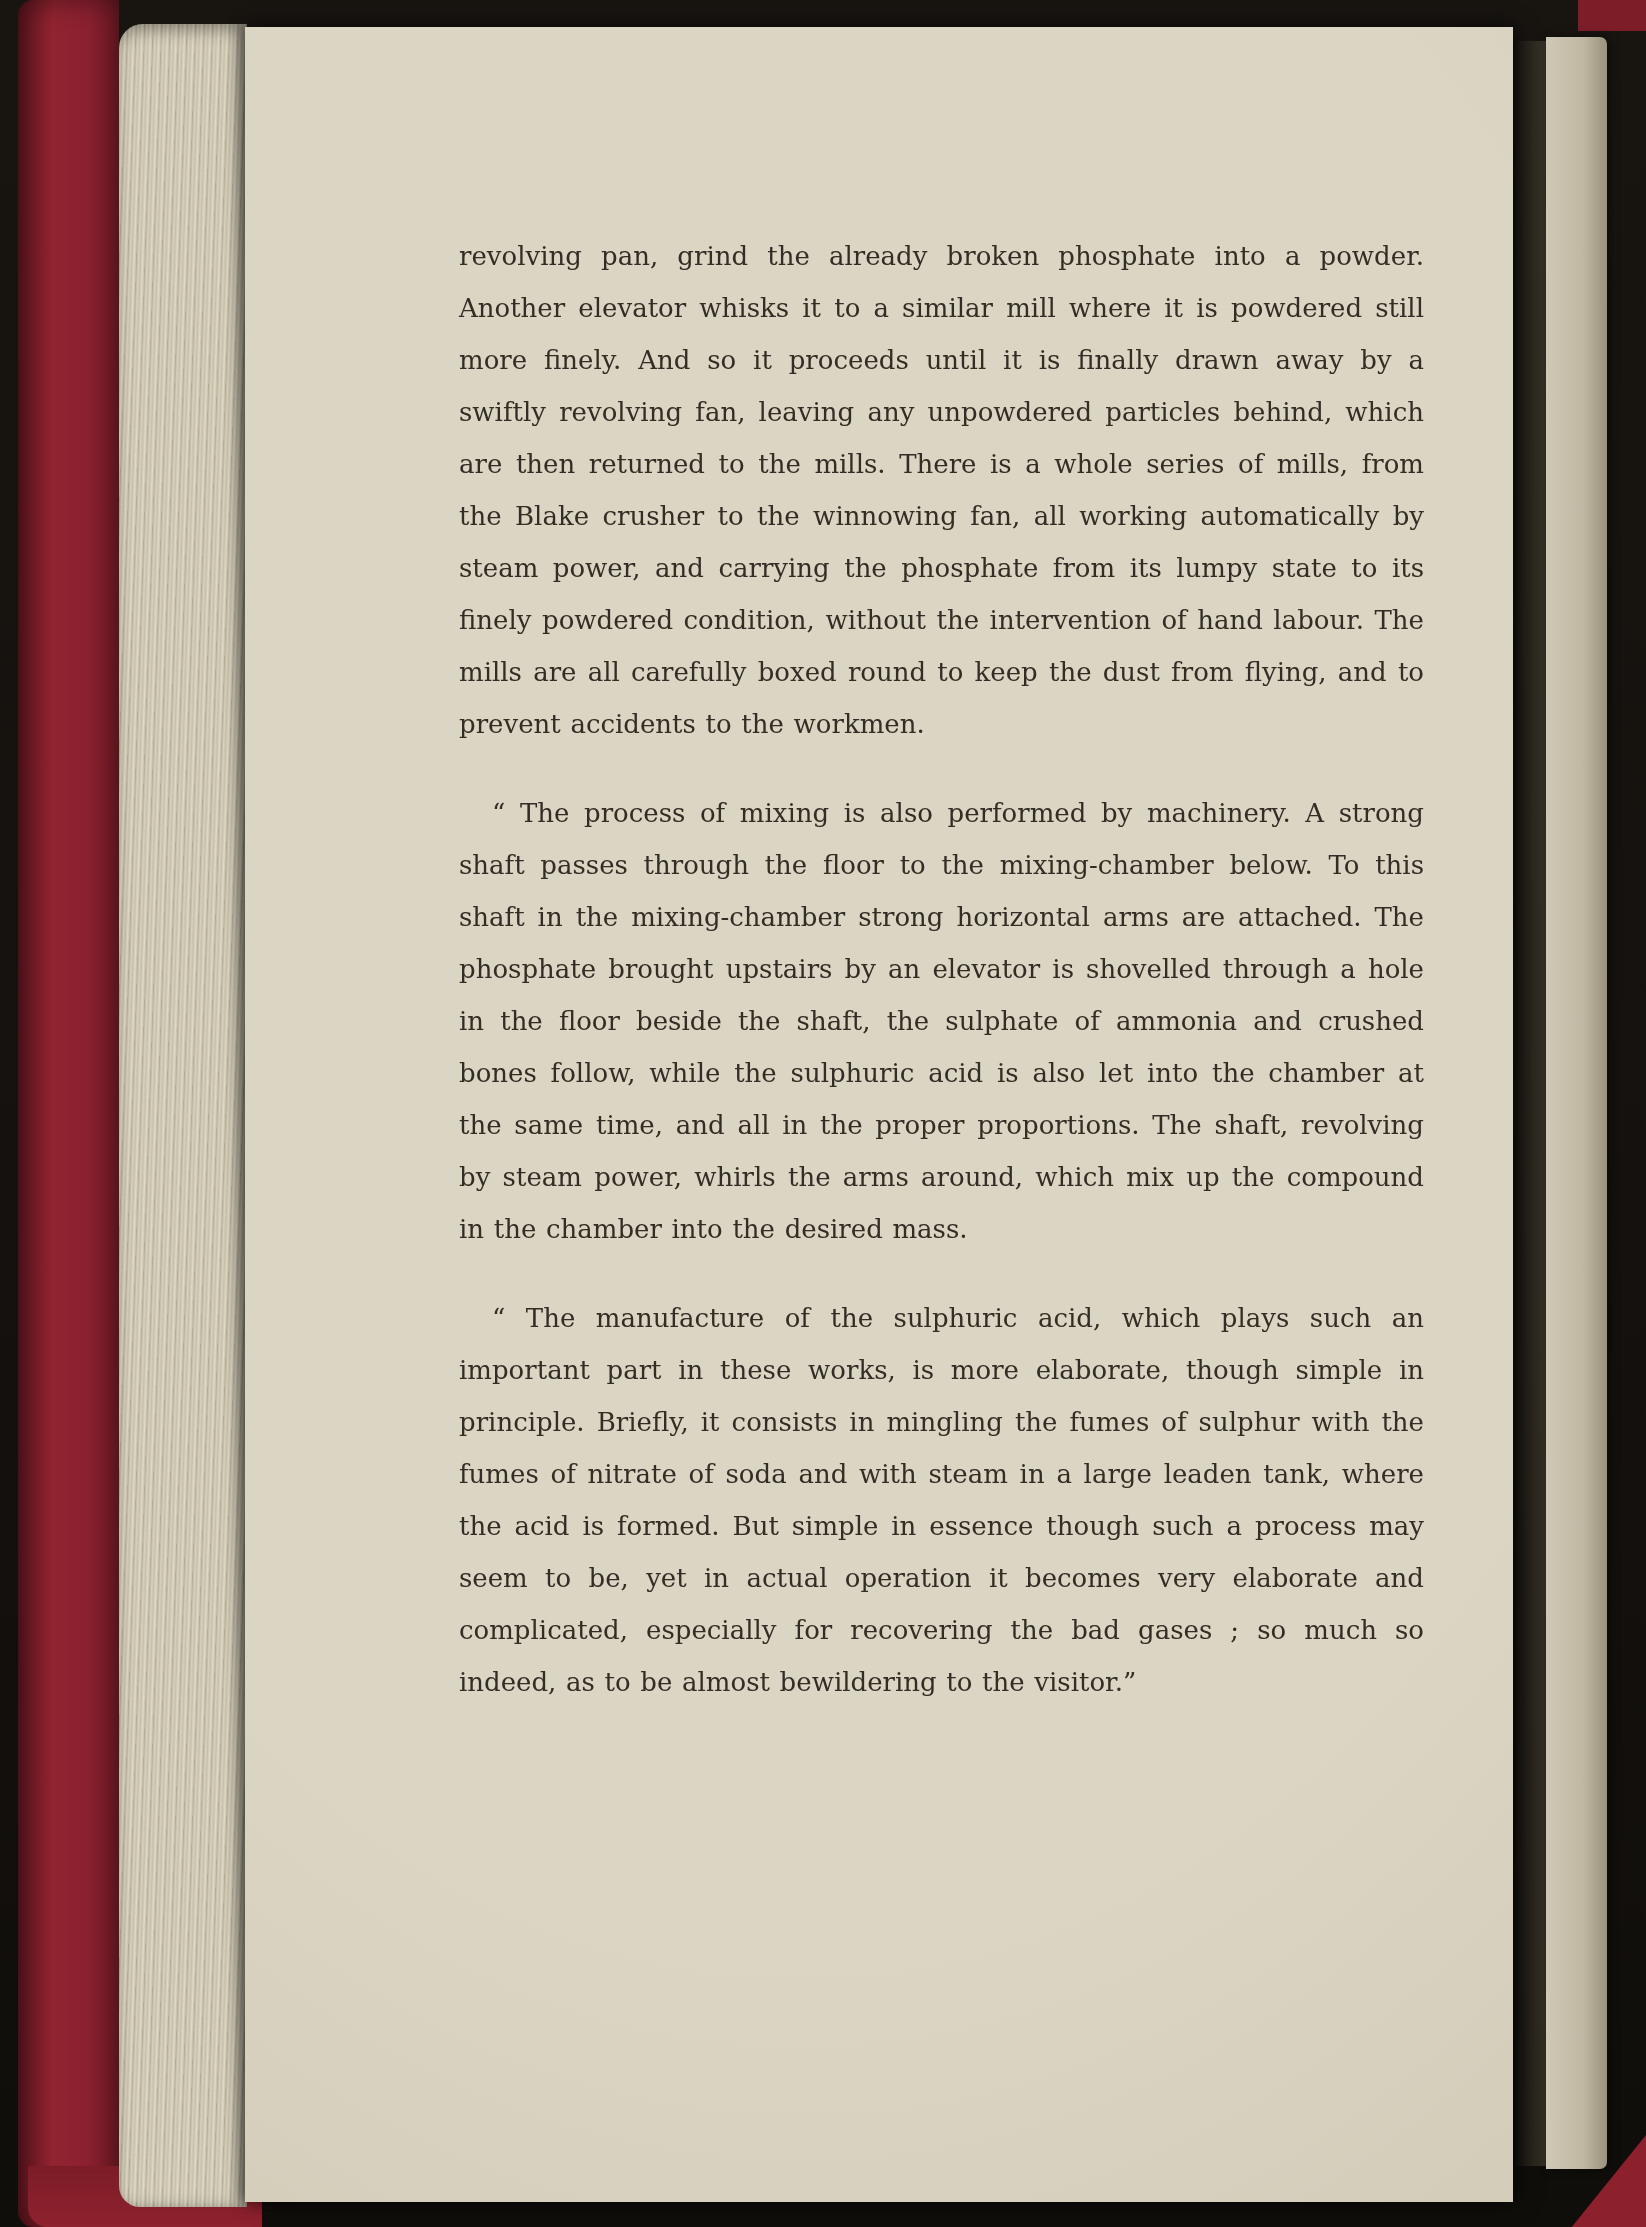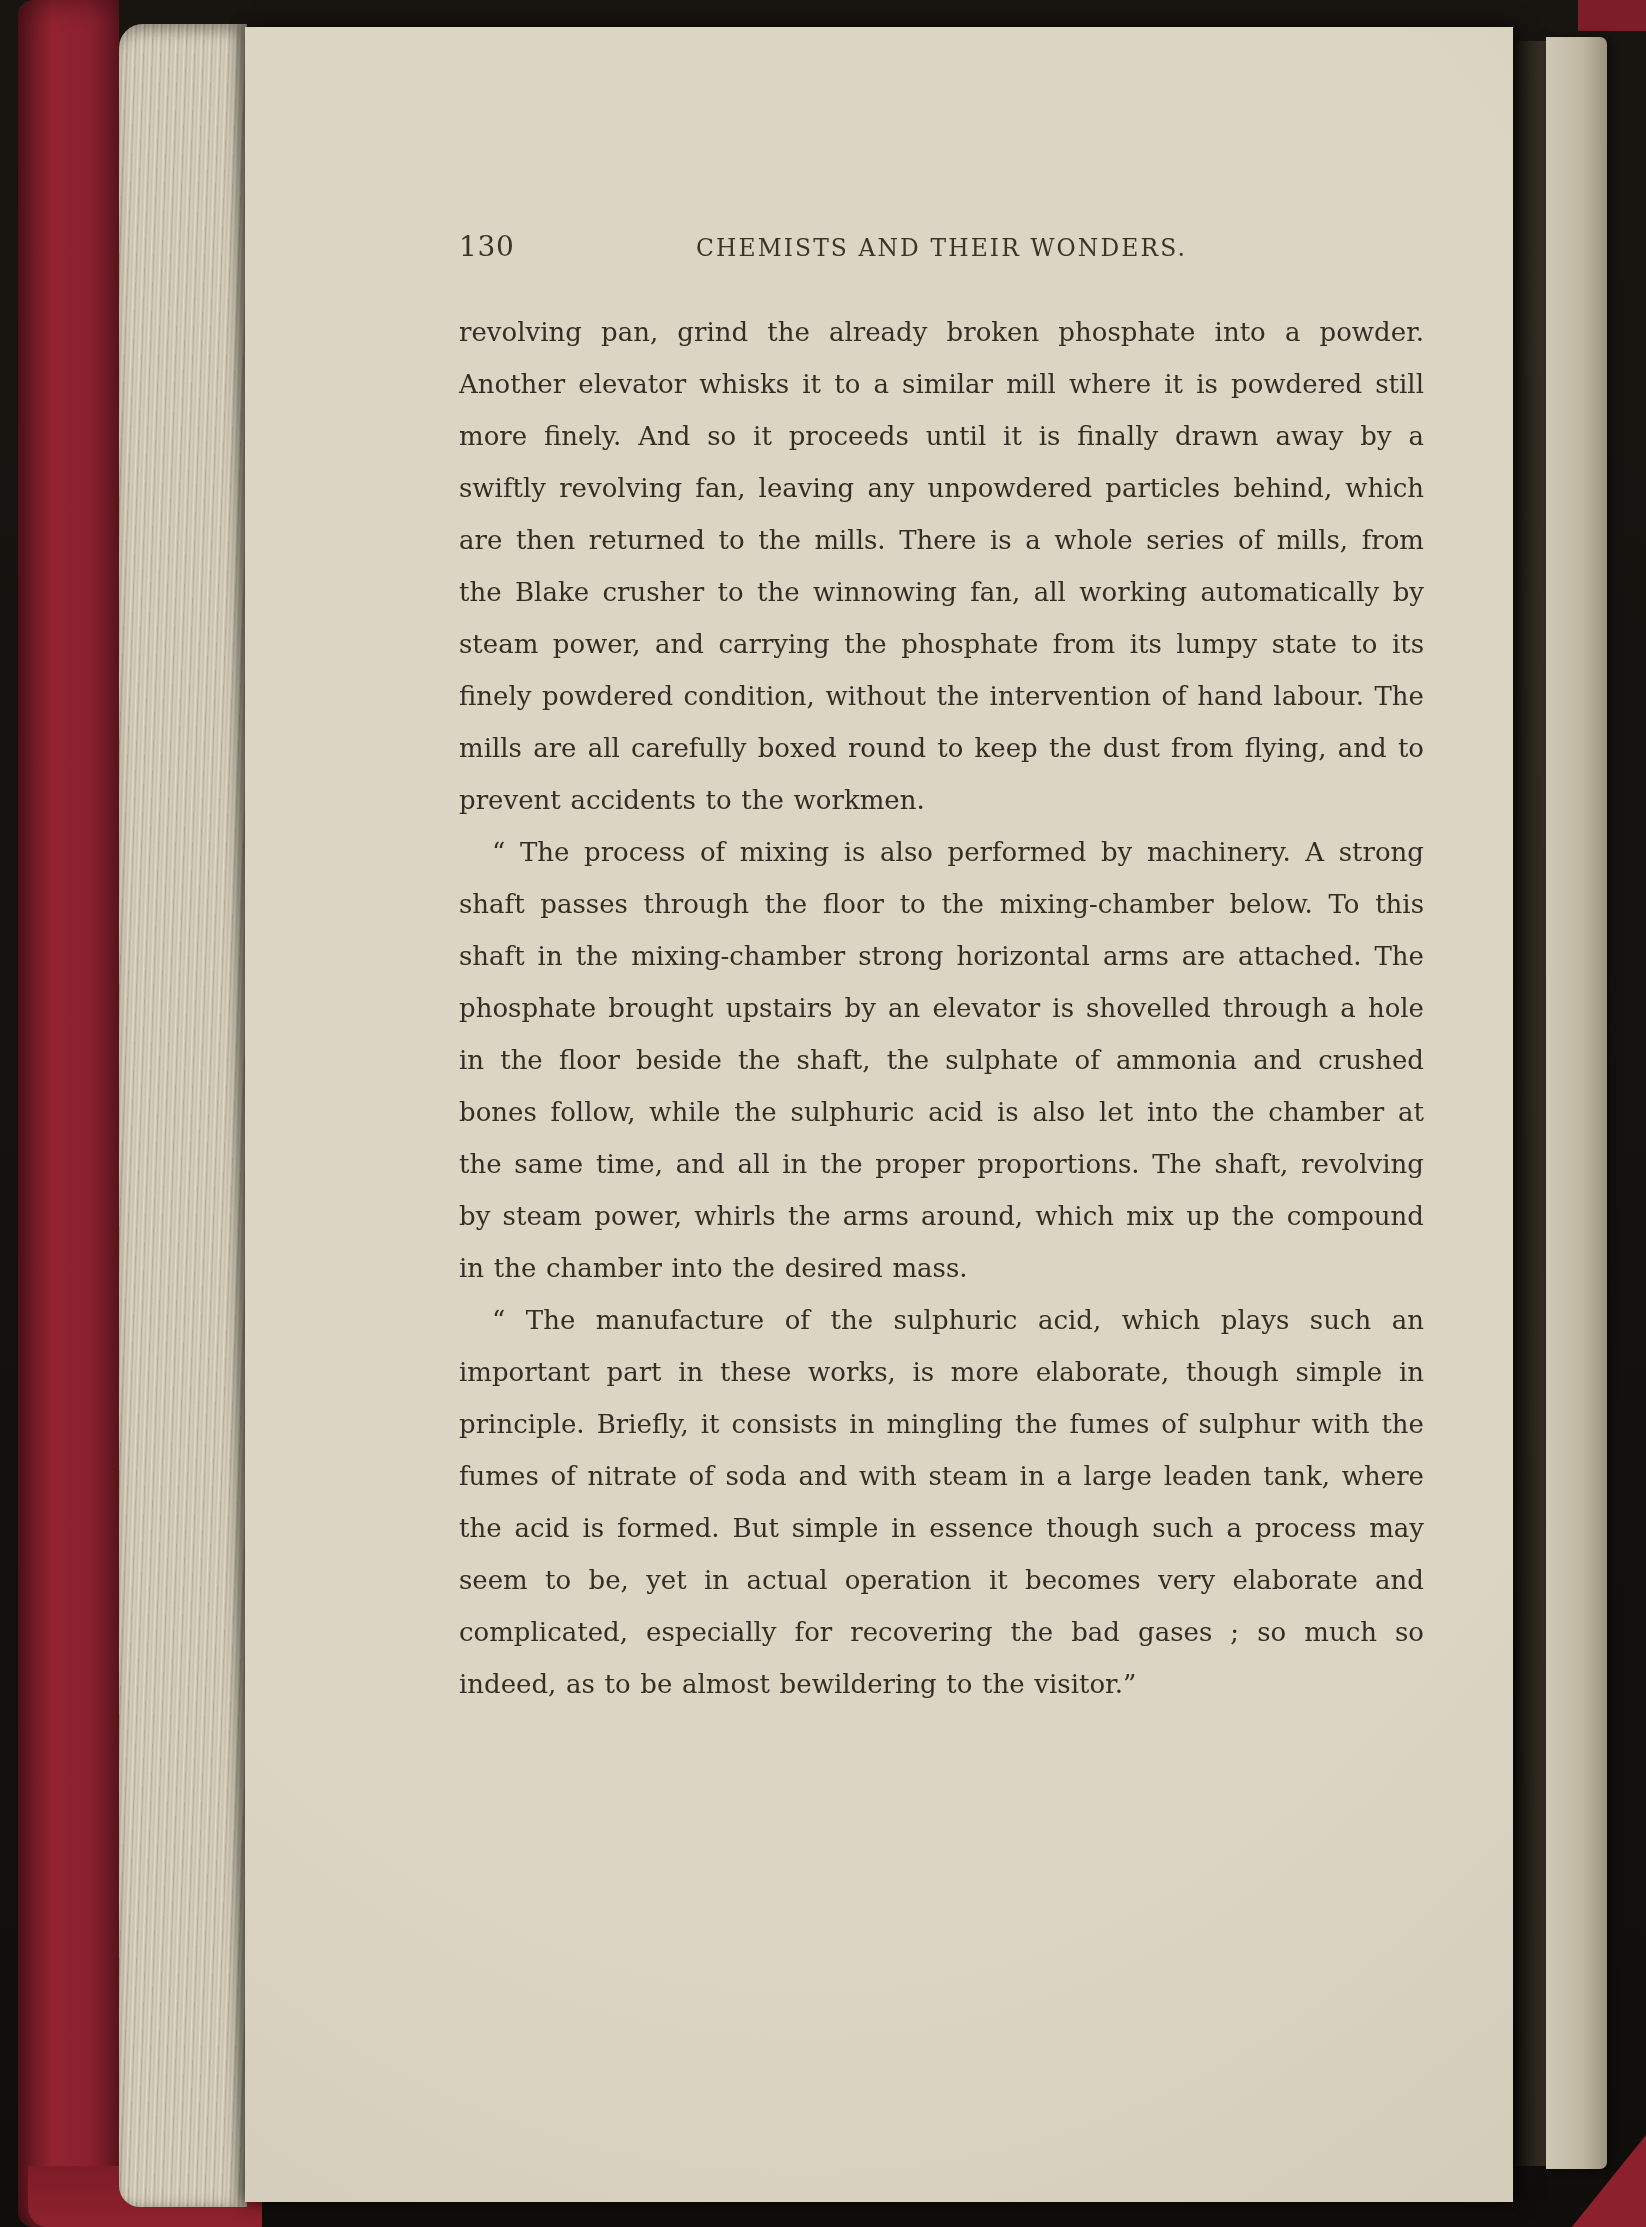--- a/index.html
+++ b/index.html
@@ -62,21 +62,21 @@
     padding-right:106px; 
     white-space:nowrap;
   }
   .body-text p{
     margin:0;
     font-size:26px;line-height:52px;
     text-align:justify;
     color:#332e25;
     word-spacing:1.4px;
   }
-  .body-text p.indent{text-indent:33px;}
+  .body-text p.indent{text-indent:33px;margin-top:37px;}
   
   .fore-edge-shadow{
     position:absolute;left:1514px;top:41px;width:33px;height:2125px;
     background:linear-gradient(90deg,rgba(40,35,25,.0),rgba(90,82,64,.55));
   }
   .facing-page-edge{
     position:absolute;left:1546px;top:37px;width:61px;height:2132px;
     background:linear-gradient(90deg,#cfc8b5 0%,#c0b8a3 60%,#9a927d 100%);
     box-shadow:2.8px 0 10px rgba(0,0,0,.5);
     border-radius:0 7px 7px 0;
@@ -90,24 +90,20 @@
   <div class="cover-left"></div>
   <div class="cover-bottom-left"></div>
   <div class="cover-top-right"></div>
   <div class="cover-bottom-right"></div>
 
   <div class="page-stack"></div>
 
   <div class="page">
     <div class="page-inner">
 
-      <div class="page-header">
-        <span class="page-number">130</span>
-        <span class="running-title">CHEMISTS AND THEIR WONDERS.</span>
-      </div>
 
       <div class="body-text">
         <p>revolving pan, grind the already broken phosphate into a powder.  Another elevator whisks it to a similar mill where it is powdered still more finely.  And so it proceeds until it is finally drawn away by a swiftly revolving fan, leaving any unpowdered particles behind, which are then returned to the mills.  There is a whole series of mills, from the Blake crusher to the winnowing fan, all working automatically by steam power, and carrying the phosphate from its lumpy state to its finely powdered condition, without the intervention of hand labour.  The mills are all carefully boxed round to keep the dust from flying, and to prevent accidents to the workmen.</p>
         <p class="indent">“ The process of mixing is also performed by machinery.  A strong shaft passes through the floor to the mixing-chamber below.  To this shaft in the mixing-chamber strong horizontal arms are attached. The phosphate brought upstairs by an elevator is shovelled through a hole in the floor beside the shaft, the sulphate of ammonia and crushed bones follow, while the sulphuric acid is also let into the chamber at the same time, and all in the proper proportions. The shaft, revolving by steam power, whirls the arms around, which mix up the compound in the chamber into the desired mass.</p>
         <p class="indent">“ The manufacture of the sulphuric acid, which plays such an important part in these works, is more elaborate, though simple in principle.  Briefly, it consists in mingling the fumes of sulphur with the fumes of nitrate of soda and with steam in a large leaden tank, where the acid is formed.  But simple in essence though such a process may seem to be, yet in actual operation it becomes very elaborate and complicated, especially for recovering the bad gases ; so much so indeed, as to be almost bewildering to the visitor.”</p>
       </div>
 
     </div>
   </div>
 

